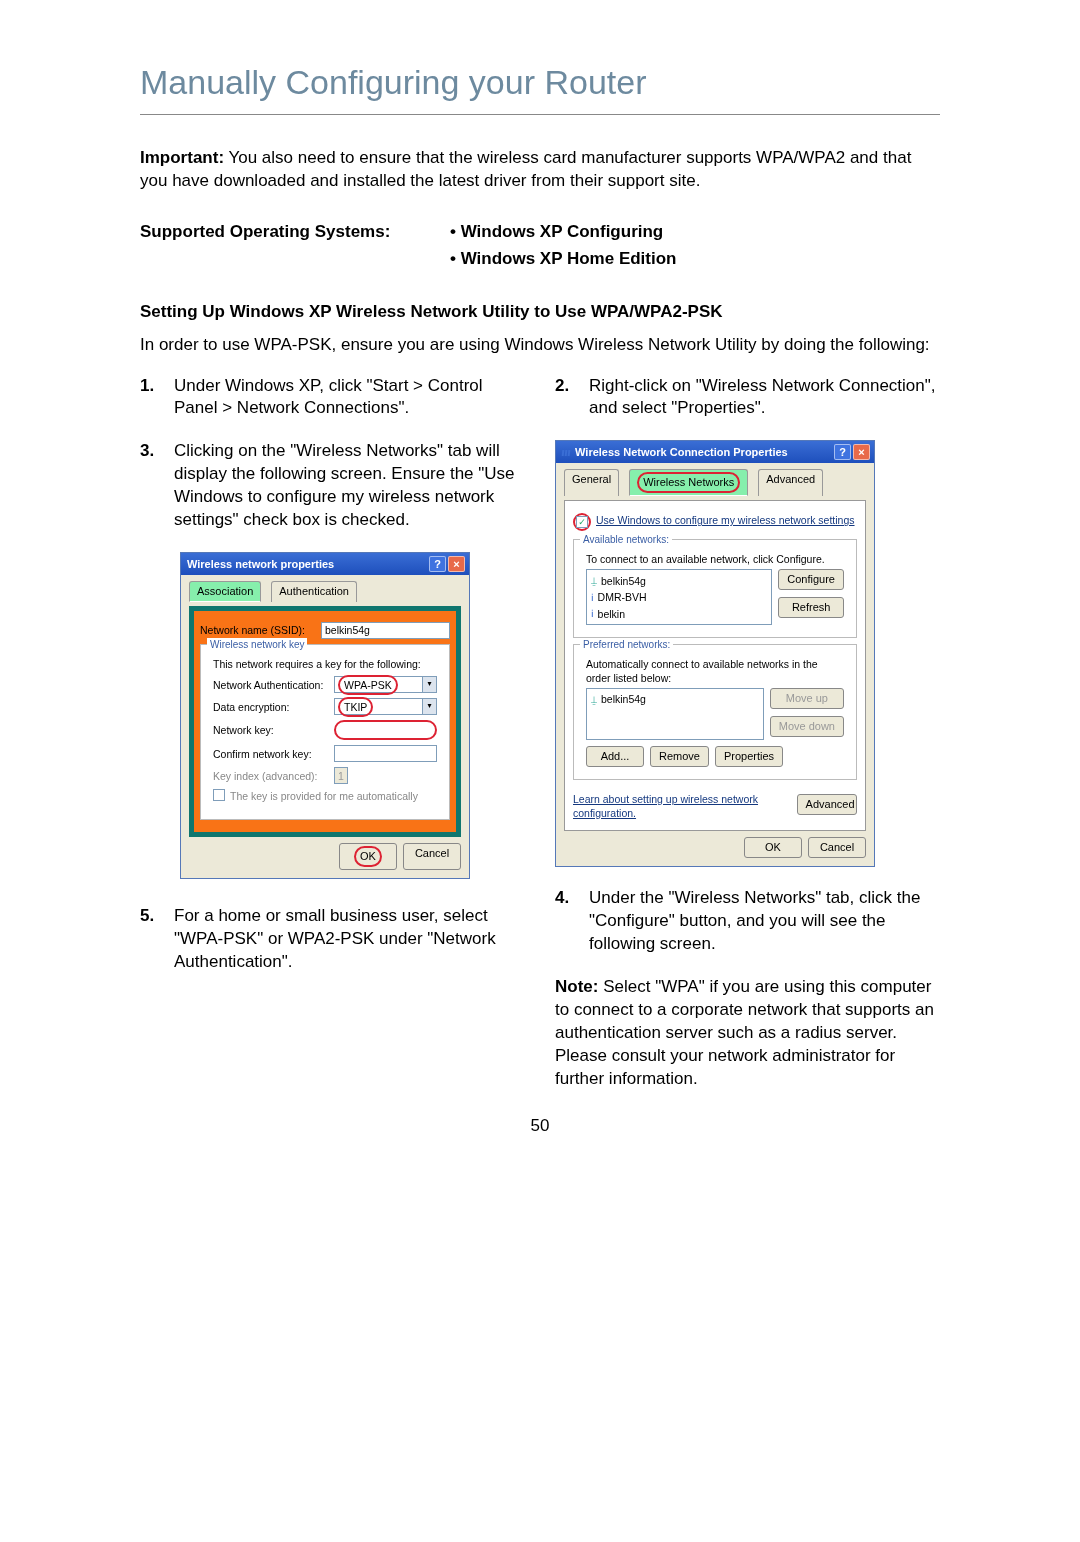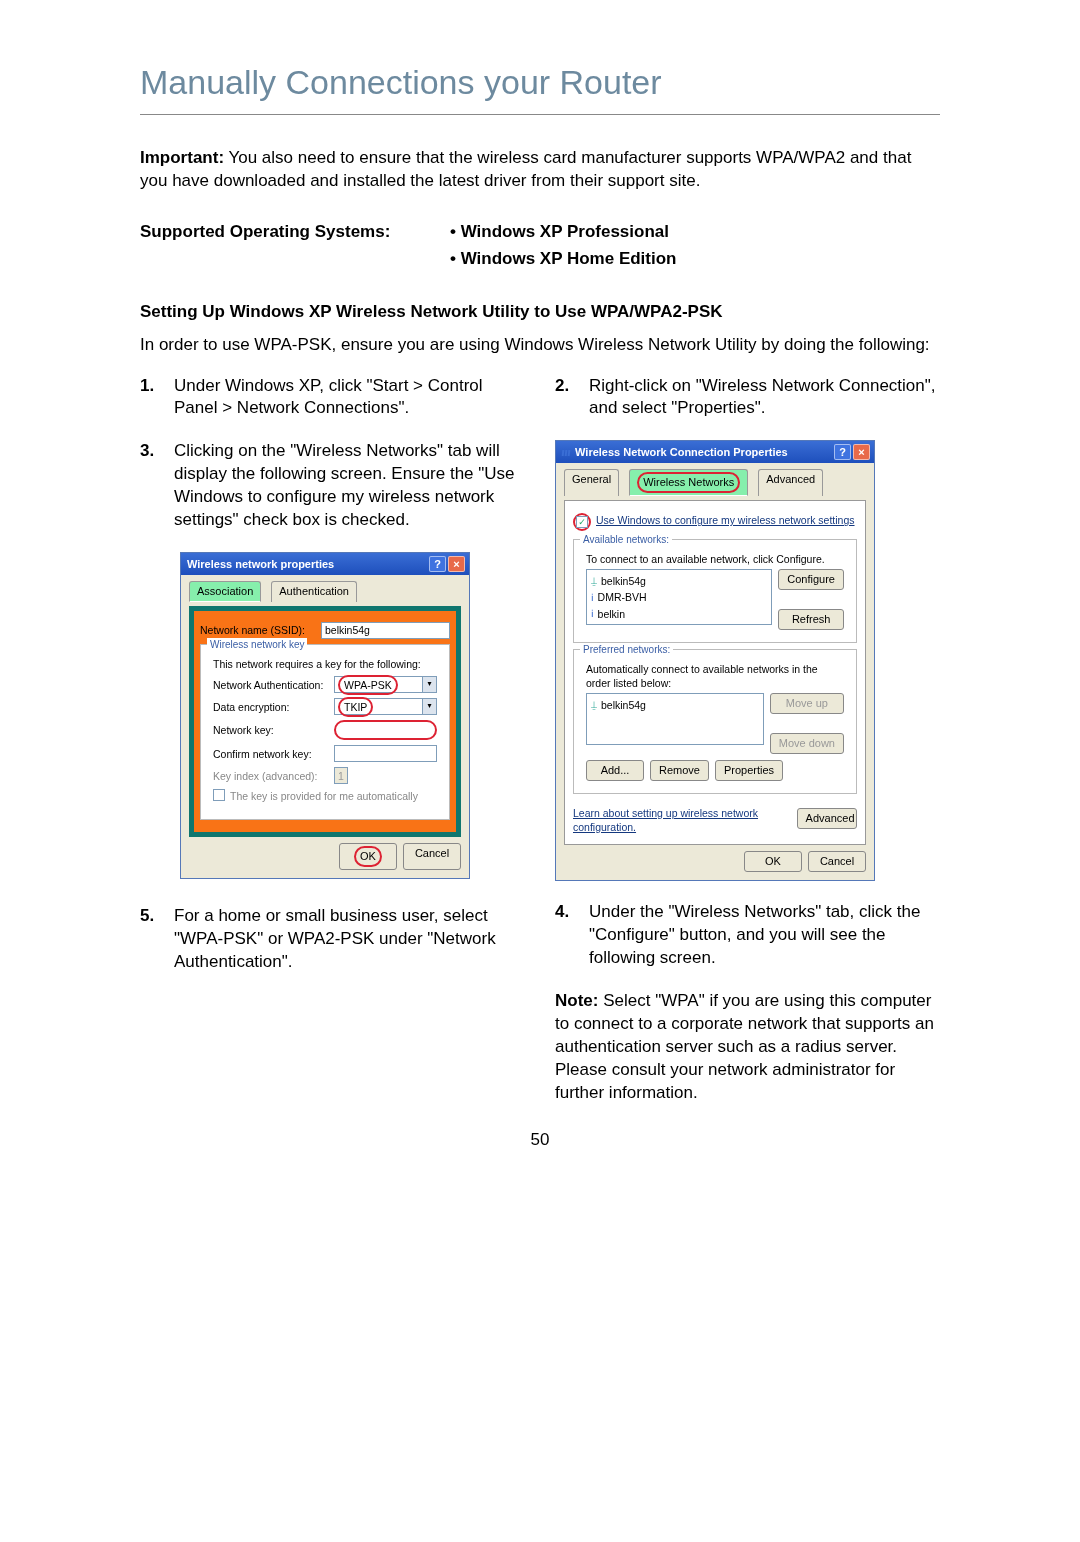--- a/index.html
+++ b/index.html
@@ -130,39 +130,39 @@
   .info-icon::before { content: "ℹ"; color: #36c; font-size: 10px; }
 
   
   .dialog.wide {
     width: 320px;
     margin: 0 0 20px 0;
   }
   .link-text { text-decoration: underline; color: #14387f; }
   .help-hint { font-size: 10.5px; margin: 6px 0 2px 0; }
   .flex-between { display:flex; justify-content:space-between; align-items:flex-start; gap:6px; }
-  .vbtns { display:flex; flex-direction:column; gap:19px; }
+  .vbtns { display:flex; flex-direction:column; gap:7px; }
   .small-info { font-size: 10.5px; margin-bottom: 3px; }
   .sig-icon { display:inline-flex; align-items:center; gap:2px; color:#3a6ed5; font-weight:bold; font-size:10px; }
   .sig-icon::before { content:""; display:inline-block; width:2px; height:6px; background:#3a6ed5; box-shadow: 3px 0 0 #3a6ed5, 6px 0 0 #3a6ed5; margin-right:8px; transform:skewX(-6deg);}
   .greyed { color:#888; }
 </style>
 </head>
 <body>
 
-<h1>Manually Connections your Router</h1>
+<h1>Manually Configuring your Router</h1>
 
 <p class="important-block">
   <strong>Important:</strong><span> You also need to ensure that the wireless card manufacturer supports WPA/WPA2 and that you have downloaded and installed the latest driver from their support site.</span>
 </p>
 
 <div class="supported-row">
   <div class="col-a">Supported Operating Systems:</div>
   <div class="col-b">
-    <div>• Windows XP Professional</div>
+    <div>• Windows XP Configuring</div>
     <div>• Windows XP Home Edition</div>
   </div>
 </div>
 
 <p class="subhead">Setting Up Windows XP Wireless Network Utility to Use WPA/WPA2-PSK</p>
 <p class="intro">In order to use WPA-PSK, ensure you are using Windows Wireless Network Utility by doing the following:</p>
 
 <div class="two-col">
 
   <div class="col">

